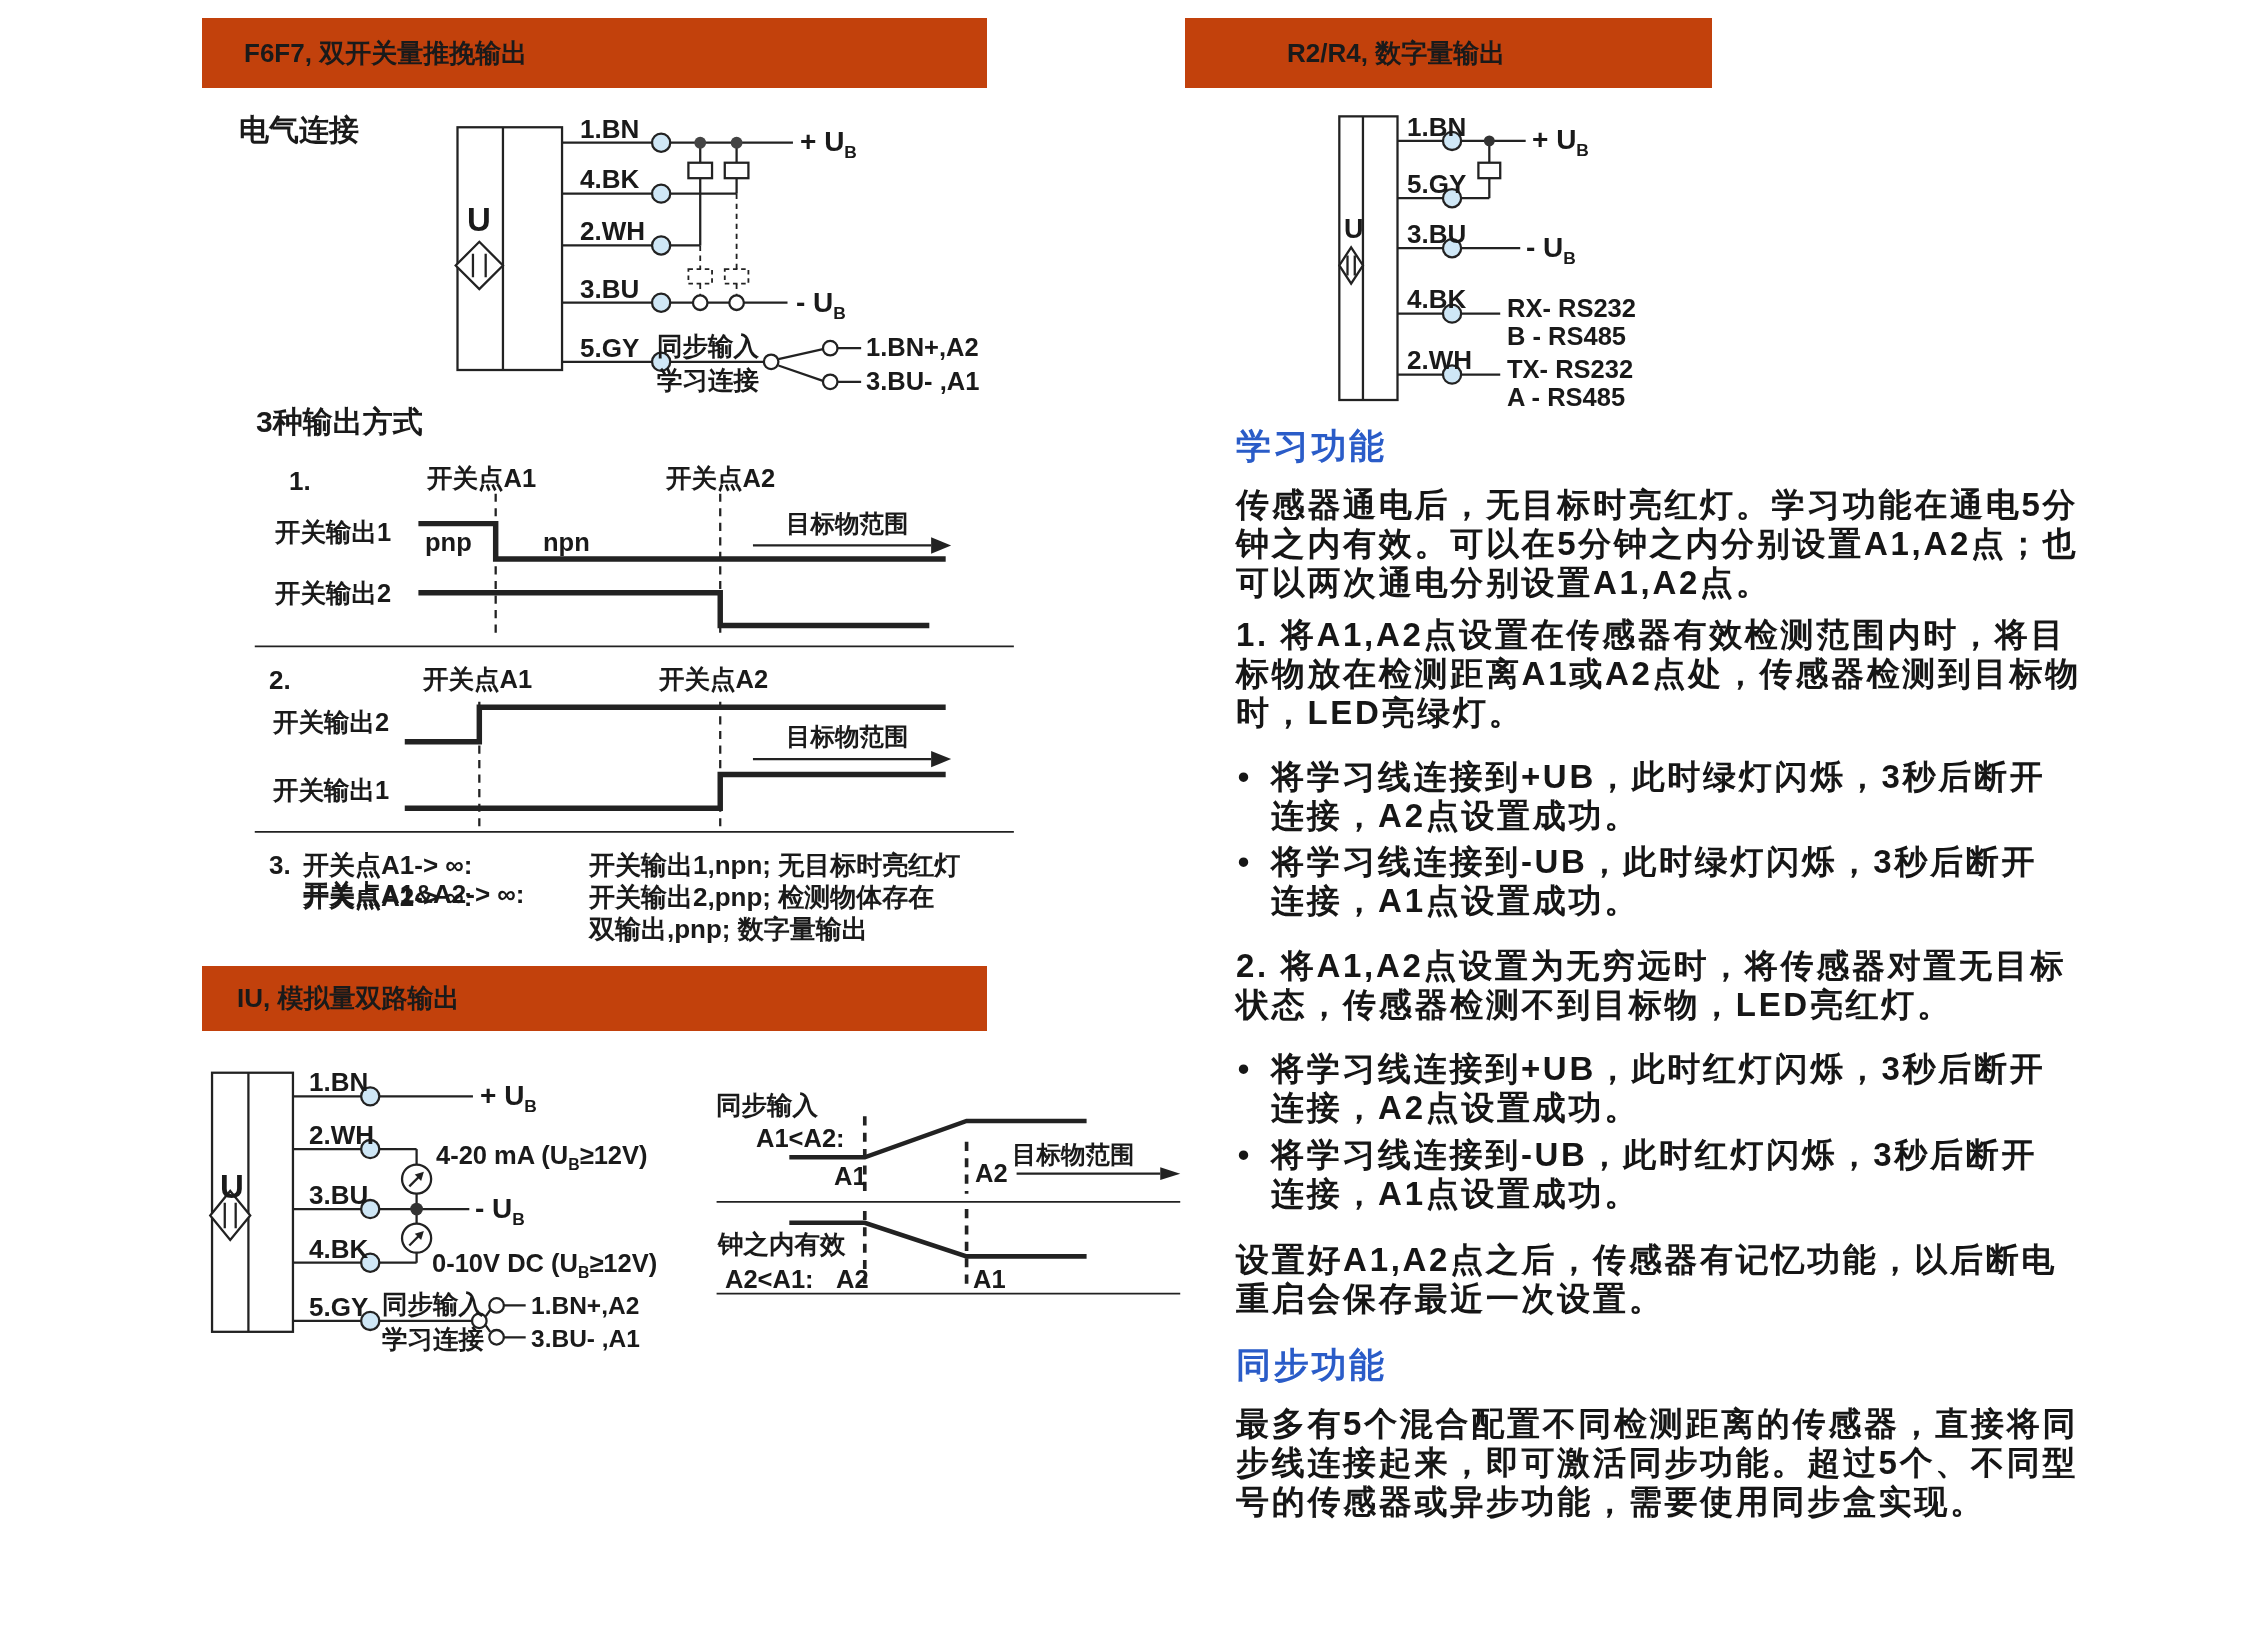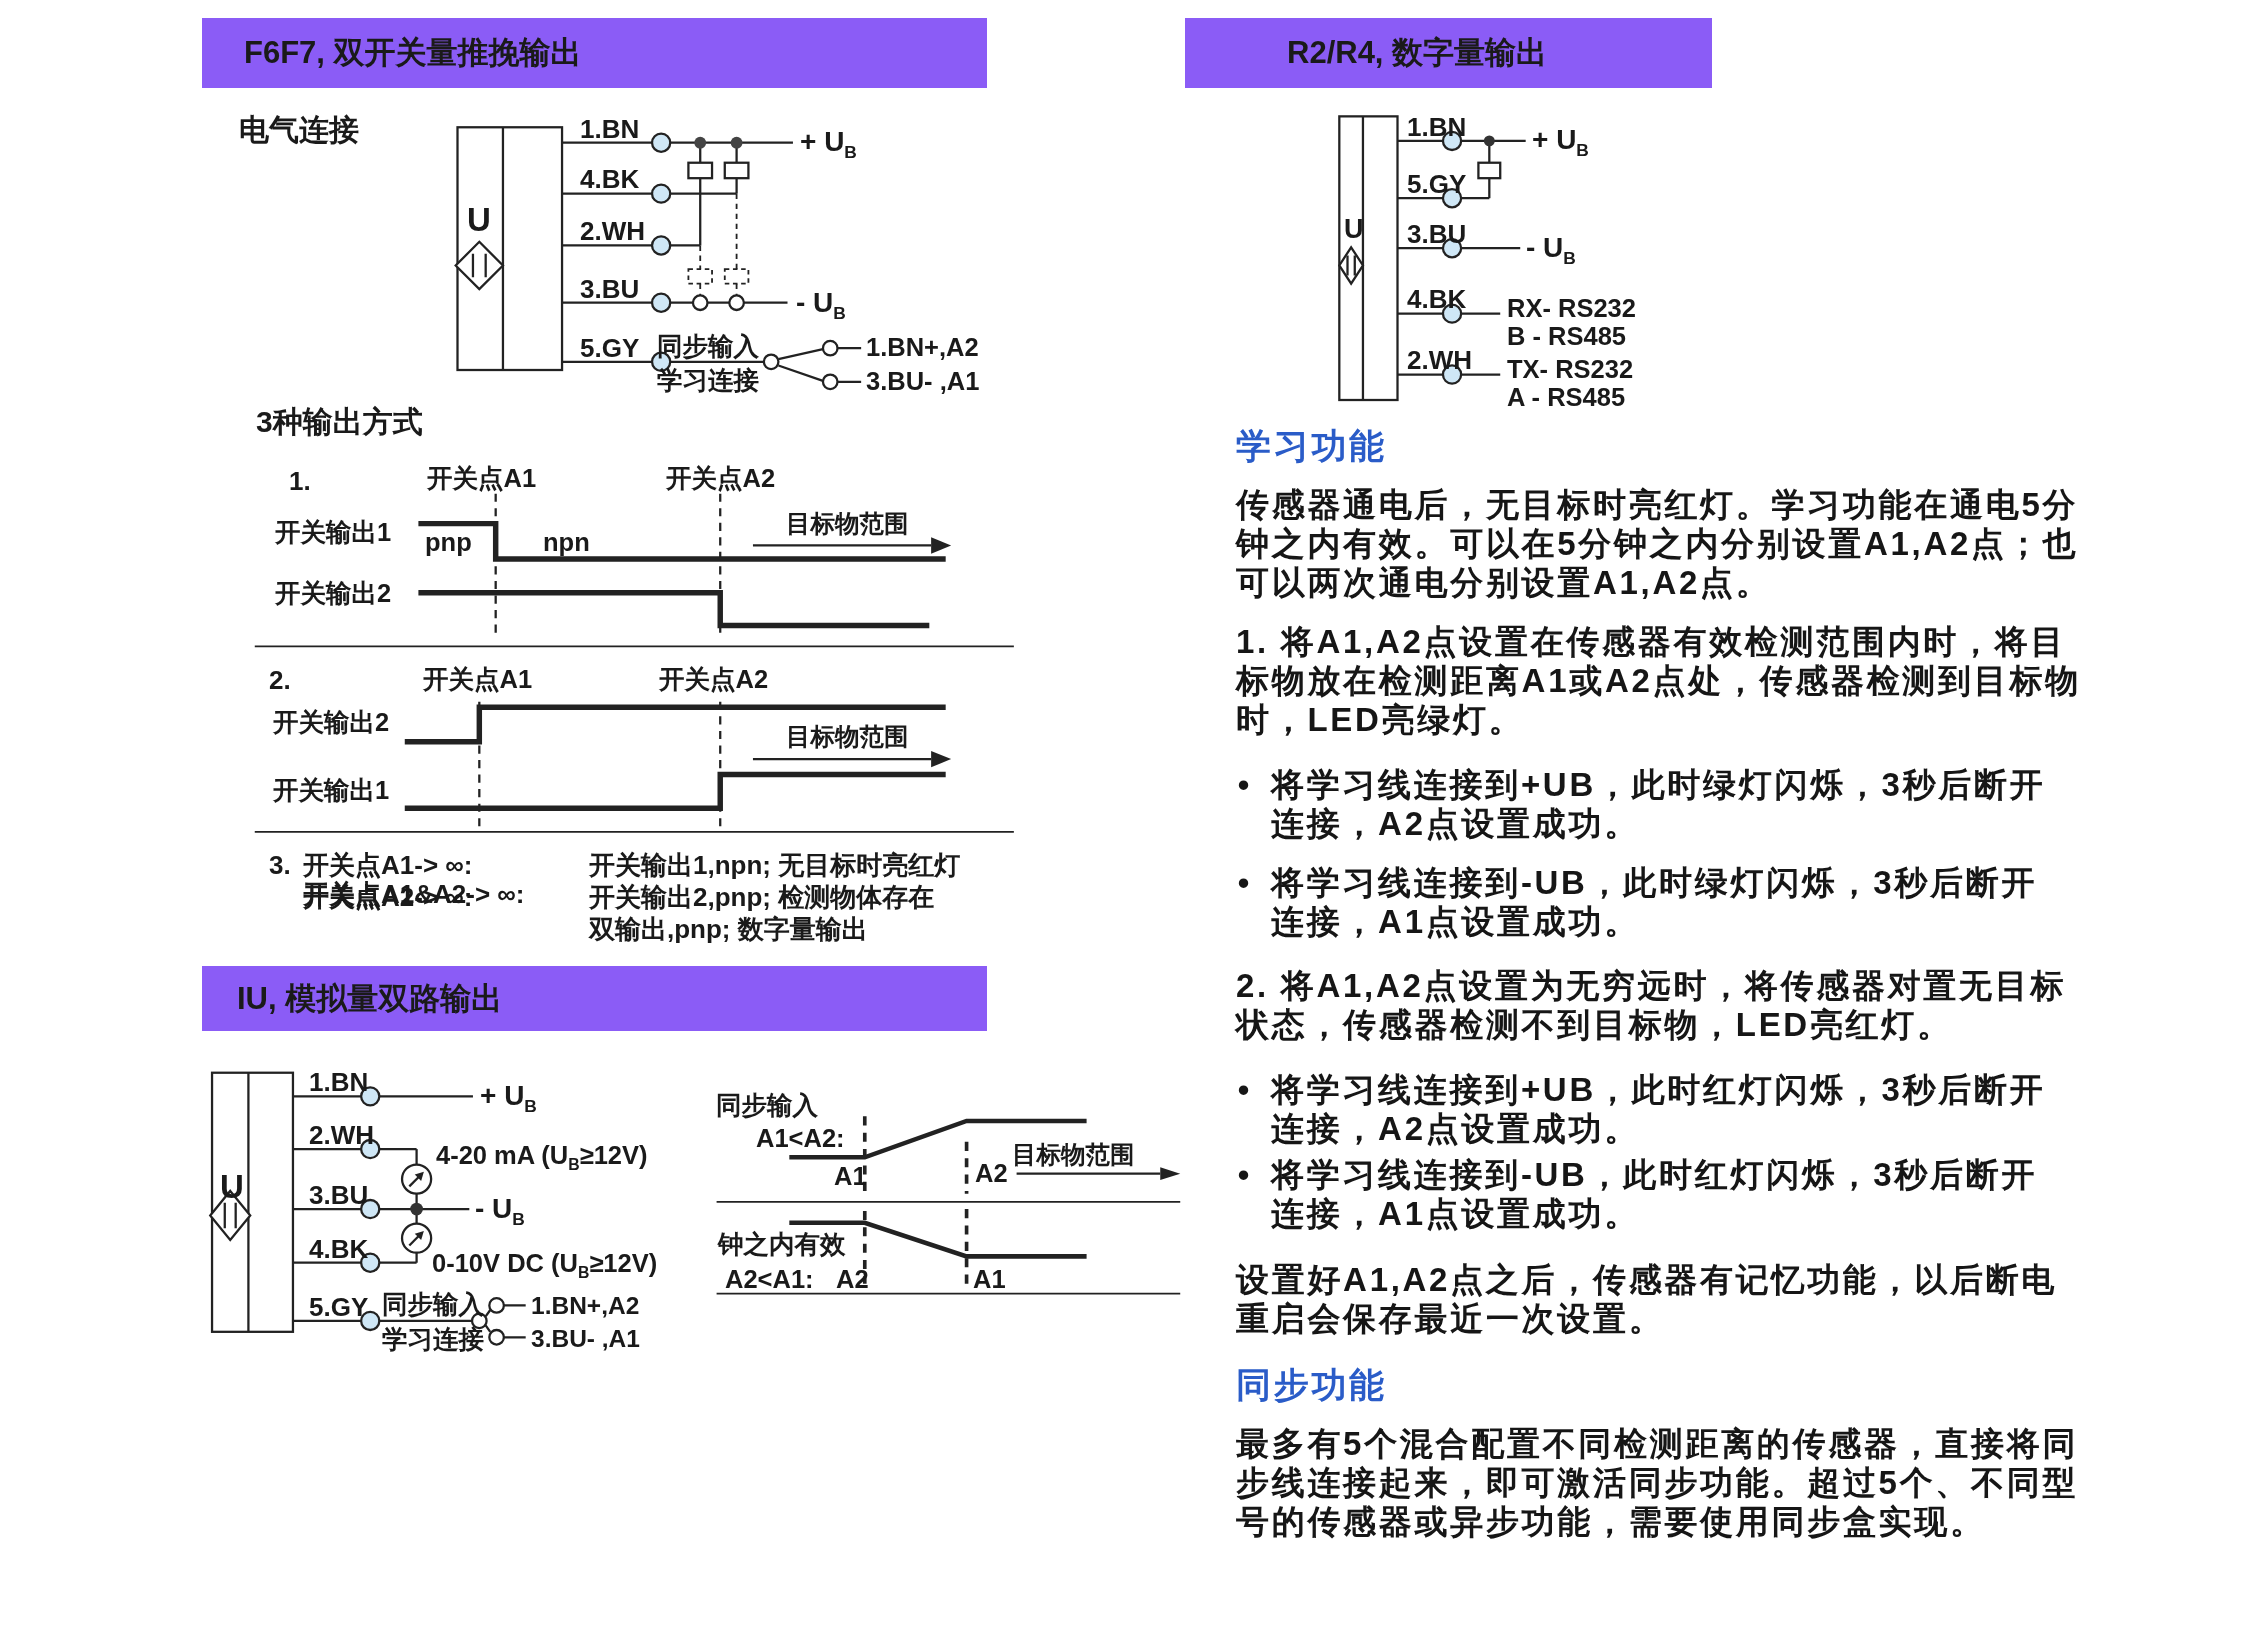--- a/index.html
+++ b/index.html
@@ -1,29 +1,29 @@
 <!DOCTYPE html>
 <html style="font-size:14.5px"><head>
 <meta charset="utf-8">
 <style>
   html,body{margin:0;padding:0;background:#fff;}
   .page{position:relative;width:2265px;height:1630px;background:#fff;
         font-family:"Liberation Sans","DejaVu Sans",sans-serif;color:#151515;overflow:hidden;}
   svg.overlay{position:absolute;left:0;top:0;}
-  .bar{position:absolute;background:#8b5cf6;display:flex;align-items:center;
-       font-weight:bold;font-size:31px;color:#1a1a1a;}
+  .bar{position:absolute;background:#c2410c;display:flex;align-items:center;
+       font-weight:bold;font-size:26px;color:#1a1a1a;}
   .lbl{position:absolute;font-weight:bold;color:#1a1a1a;white-space:nowrap;line-height:1.08;}
   .f27{font-size:24.5px;} .f28{font-size:25.5px;} .f29{font-size:26px;}
   .f31{font-size:28px;} .f33{font-size:30px;} .f36{font-size:33px;} .f30{font-size:27px;}
   sub.ub{font-size:0.62em;font-weight:bold;}
   .rt{position:absolute;left:1236px;top:427px;width:871px;font-weight:bold;
       font-size:33px;line-height:39px;letter-spacing:2.7px;color:#161616;}
   .rt .bh{color:#2a5cc8;font-size:35px;line-height:38px;margin:0 0 20px 0;font-weight:bold;}
   .rt p{margin:0;white-space:pre-line;}
-  .rt .mb14{margin-bottom:12.7px;} .rt .mb28{margin-bottom:25.5px;margin-top:20px;} .rt .mb8{margin-bottom:7.3px;}
+  .rt .mb14{margin-bottom:12.7px;} .rt .mb28{margin-bottom:25.5px;} .rt .mb8{margin-bottom:7.3px;}
   .rt .mb30{margin-bottom:27px;} .rt .mb44{margin-bottom:28px;}
   .bullet{position:relative;padding-left:35px;}
   .bullet .dot{position:absolute;left:1.8px;top:0;}
 </style>
 </head>
 <body>
 
 <div class="page">
 
   <svg class="overlay" width="2265" height="1630" viewBox="0 0 2491 1793">

